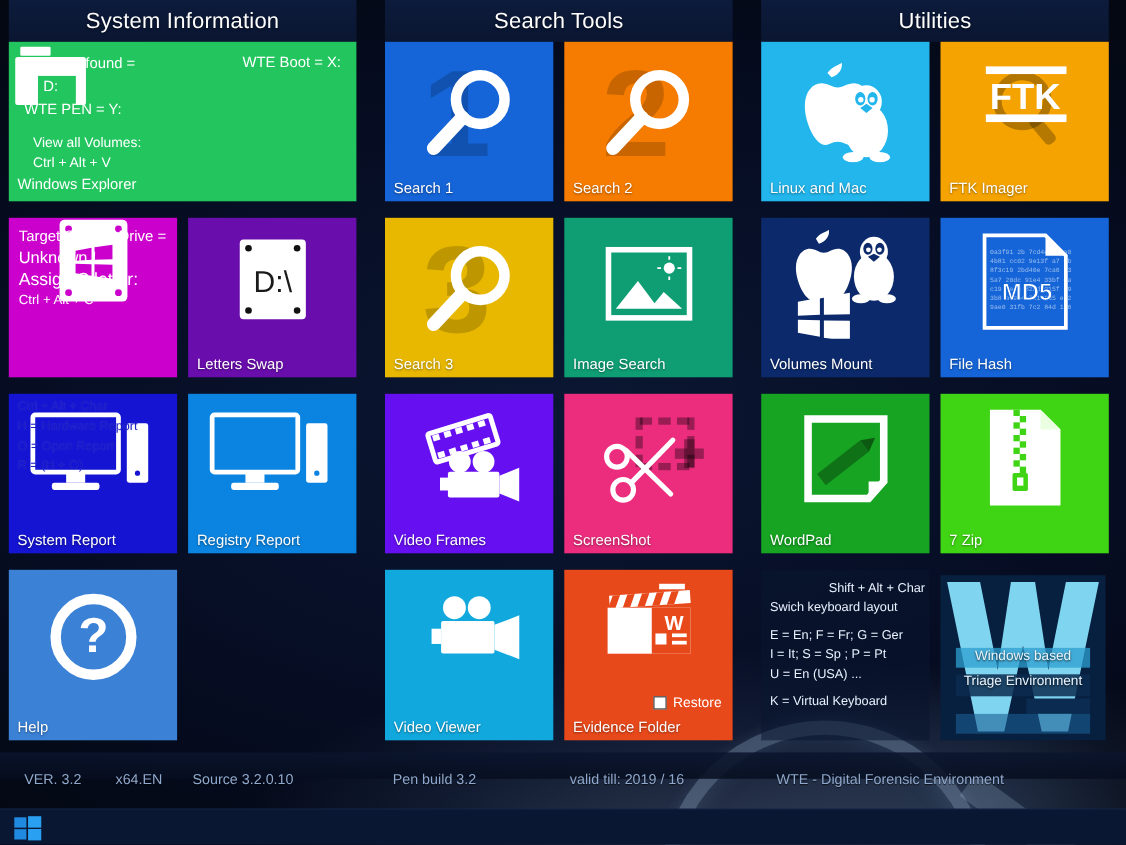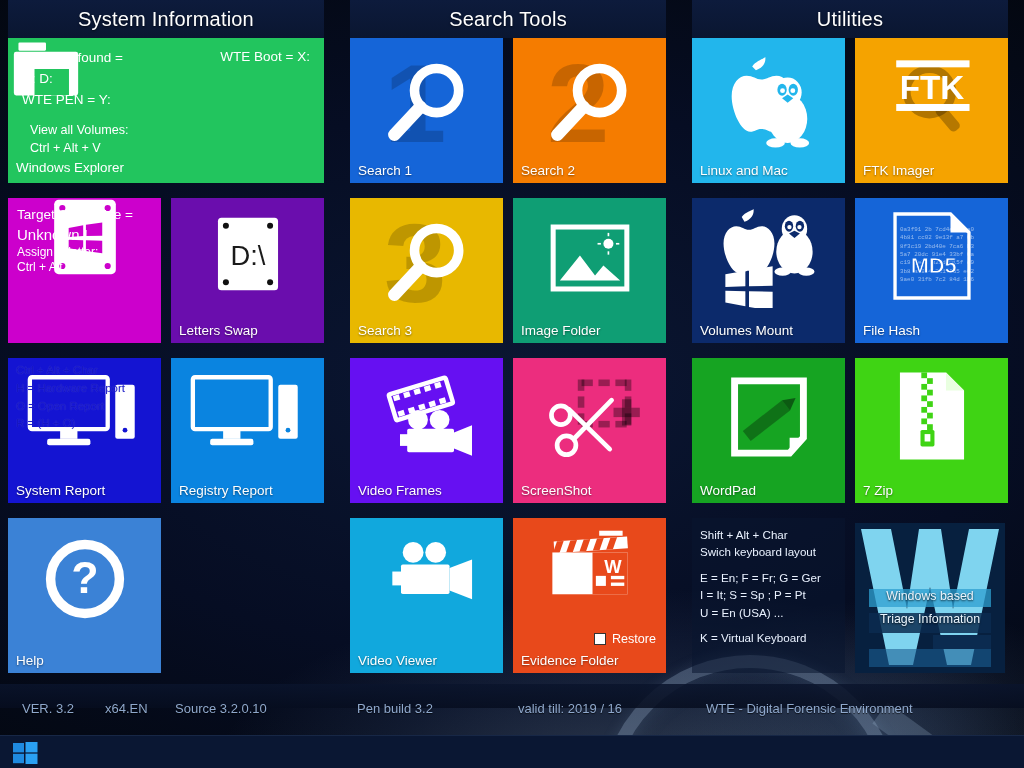--- a/index.html
+++ b/index.html
@@ -132,23 +132,23 @@
                 <circle cx="11" cy="75" r="3.4" fill="#cc00cc"></circle>
                 <circle cx="61" cy="75" r="3.4" fill="#cc00cc"></circle>
                 <g fill="#cc00cc">
                   <path d="M18 33 L34 30 L34 42 L18 43 Z"></path>
                   <path d="M37 29.5 L55 27 L55 41.5 L37 42 Z"></path>
                   <path d="M18 46 L34 46.5 L34 58 L18 55.5 Z"></path>
                   <path d="M37 46.5 L55 47 L55 61 L37 58.5 Z"></path>
                 </g>
               </svg></div>
             <div class="info" style="left: 9px; top: 7px; right: 4px; font-size: 12.6px; line-height: 1.4;">
-              <div style="min-height: 8px; font-size: 13.6px;">Target Shift Drive =</div>
+              <div style="min-height: 8px; font-size: 13.6px;">Target System Drive =</div>
               <div style="min-height: 8px; font-size: 15px;">Unknown !</div>
-              <div style="min-height: 8px; font-size: 12px; line-height: 1.25;">Assign C letter:</div>
+              <div style="min-height: 8px; font-size: 16px; line-height: 1.25;">Assign C letter:</div>
               <div style="min-height: 8px; font-size: 12px; line-height: 1.25;">Ctrl + Alt + C</div>
             </div>
           </div>
           <div class="tile" style="left: 163px; top: 160px; width: 153px; height: 145px; background: rgb(106, 13, 173);">
             <div class="art" style="position: absolute; left: 50%; transform: translateX(-50%); top: 18px; width: 64px; height: 76px;"><svg viewBox="0 0 72 86" width="100%" height="100%">
                 <rect x="2" y="2" width="68" height="82" rx="4" fill="#fff"></rect>
                 <circle cx="11" cy="11" r="3.4" fill="#111"></circle>
                 <circle cx="61" cy="11" r="3.4" fill="#111"></circle>
                 <circle cx="11" cy="75" r="3.4" fill="#111"></circle>
                 <circle cx="61" cy="75" r="3.4" fill="#111"></circle>
@@ -223,21 +223,21 @@
                 <rect x="6" y="6" width="88" height="74" fill="none" stroke="#fff" stroke-width="6"></rect>
                 <circle cx="72" cy="26" r="6" fill="#fff"></circle>
                 <g stroke="#fff" stroke-width="2">
                   <line x1="72" y1="13" x2="72" y2="17"></line>
                   <line x1="72" y1="35" x2="72" y2="39"></line>
                   <line x1="59" y1="26" x2="63" y2="26"></line>
                   <line x1="81" y1="26" x2="85" y2="26"></line>
                 </g>
                 <path d="M14 70 L38 40 L56 64 L66 52 L86 70 Z" fill="#fff"></path>
               </svg></div>
-            <div class="label">Image Folder</div>
+            <div class="label">Image Search</div>
           </div>
           <div class="tile" style="left: 0px; top: 320px; width: 153px; height: 145px; background: rgb(102, 16, 242);">
             <div class="art" style="position: absolute; left: 50%; transform: translateX(-50%); top: 14px; width: 108px; height: 92px;"><svg viewBox="0 0 120 100" width="100%" height="100%">
                 <g transform="rotate(-17 60 34)">
                   <rect x="22" y="12" width="66" height="30" rx="2" fill="none" stroke="#fff" stroke-width="5"></rect>
                   <g fill="#fff">
                     <rect x="26" y="15" width="7" height="6"></rect>
                     <rect x="38" y="15" width="7" height="6"></rect>
                     <rect x="50" y="15" width="7" height="6"></rect>
                     <rect x="62" y="15" width="7" height="6"></rect>
@@ -428,21 +428,21 @@
                   <rect x="32" y="58" width="7" height="7"></rect>
                   <rect x="39" y="65" width="7" height="7"></rect>
                 </g>
                 <rect x="31" y="72" width="17" height="20" rx="2" fill="#3fd414"></rect>
                 <rect x="36" y="77" width="7" height="9" fill="#fff"></rect>
               </svg></div>
             <div class="label">7 Zip</div>
           </div>
           <div class="tile" style="left: 0px; top: 480px; width: 153px; height: 155px; background: rgba(10, 22, 48, 0.55);">
             <div class="info" style="left: 8px; top: 8px; right: 4px; font-size: 11.6px; line-height: 1.5; color: rgb(234, 242, 255);">
-              <div style="min-height: 8px;">Shift + Alt + Char</div>
+              <div style="min-height: 8px; text-align: right;">Shift + Alt + Char</div>
               <div style="min-height: 8px;">Swich keyboard layout</div>
               <div style="min-height: 8px;"></div>
               <div style="min-height: 8px;">E = En; F = Fr; G = Ger</div>
               <div style="min-height: 8px;"> I = It; S = Sp ; P = Pt</div>
               <div style="min-height: 8px;">U = En (USA) ...</div>
               <div style="min-height: 8px;"></div>
               <div style="min-height: 8px;">K = Virtual Keyboard</div>
             </div>
           </div>
           <div class="tile" style="left: 163px; top: 485px; width: 150px; height: 150px; background: rgb(10, 32, 64);">
@@ -451,21 +451,21 @@
                 <g fill="#7fd4ef">
                   <polygon points="6,6 36,6 52,86 64,6 86,6 98,86 114,6 144,6 116,142 92,142 75,64 58,142 34,142"></polygon>
                 </g>
                 <rect x="14" y="66" width="122" height="18" fill="#2e9fd0" opacity=".75"></rect>
                 <rect x="14" y="90" width="122" height="20" fill="#0b2b50" opacity=".85"></rect>
                 <rect x="78" y="112" width="58" height="14" fill="#0b2b50"></rect>
                 <rect x="14" y="126" width="122" height="18" fill="#1a5f92" opacity=".6"></rect>
               </svg></div>
             <div style="position: absolute; z-index: 5; left: 0px; right: 0px; top: 62px; text-align: center; color: rgb(234, 246, 255); font-size: 12.4px; line-height: 1.85; text-shadow: rgba(0, 0, 0, 0.8) 0px 1px 2px;">
               <div>Windows based</div>
-              <div>Triage Information</div>
+              <div>Triage Environment</div>
             </div>
           </div>
         </div>
       </div>
     </div>
 
   <div class="statusbar">
     <span style="left:22px">VER. 3.2</span>
     <span style="left:105px">x64.EN</span>
     <span style="left:175px">Source 3.2.0.10</span>

